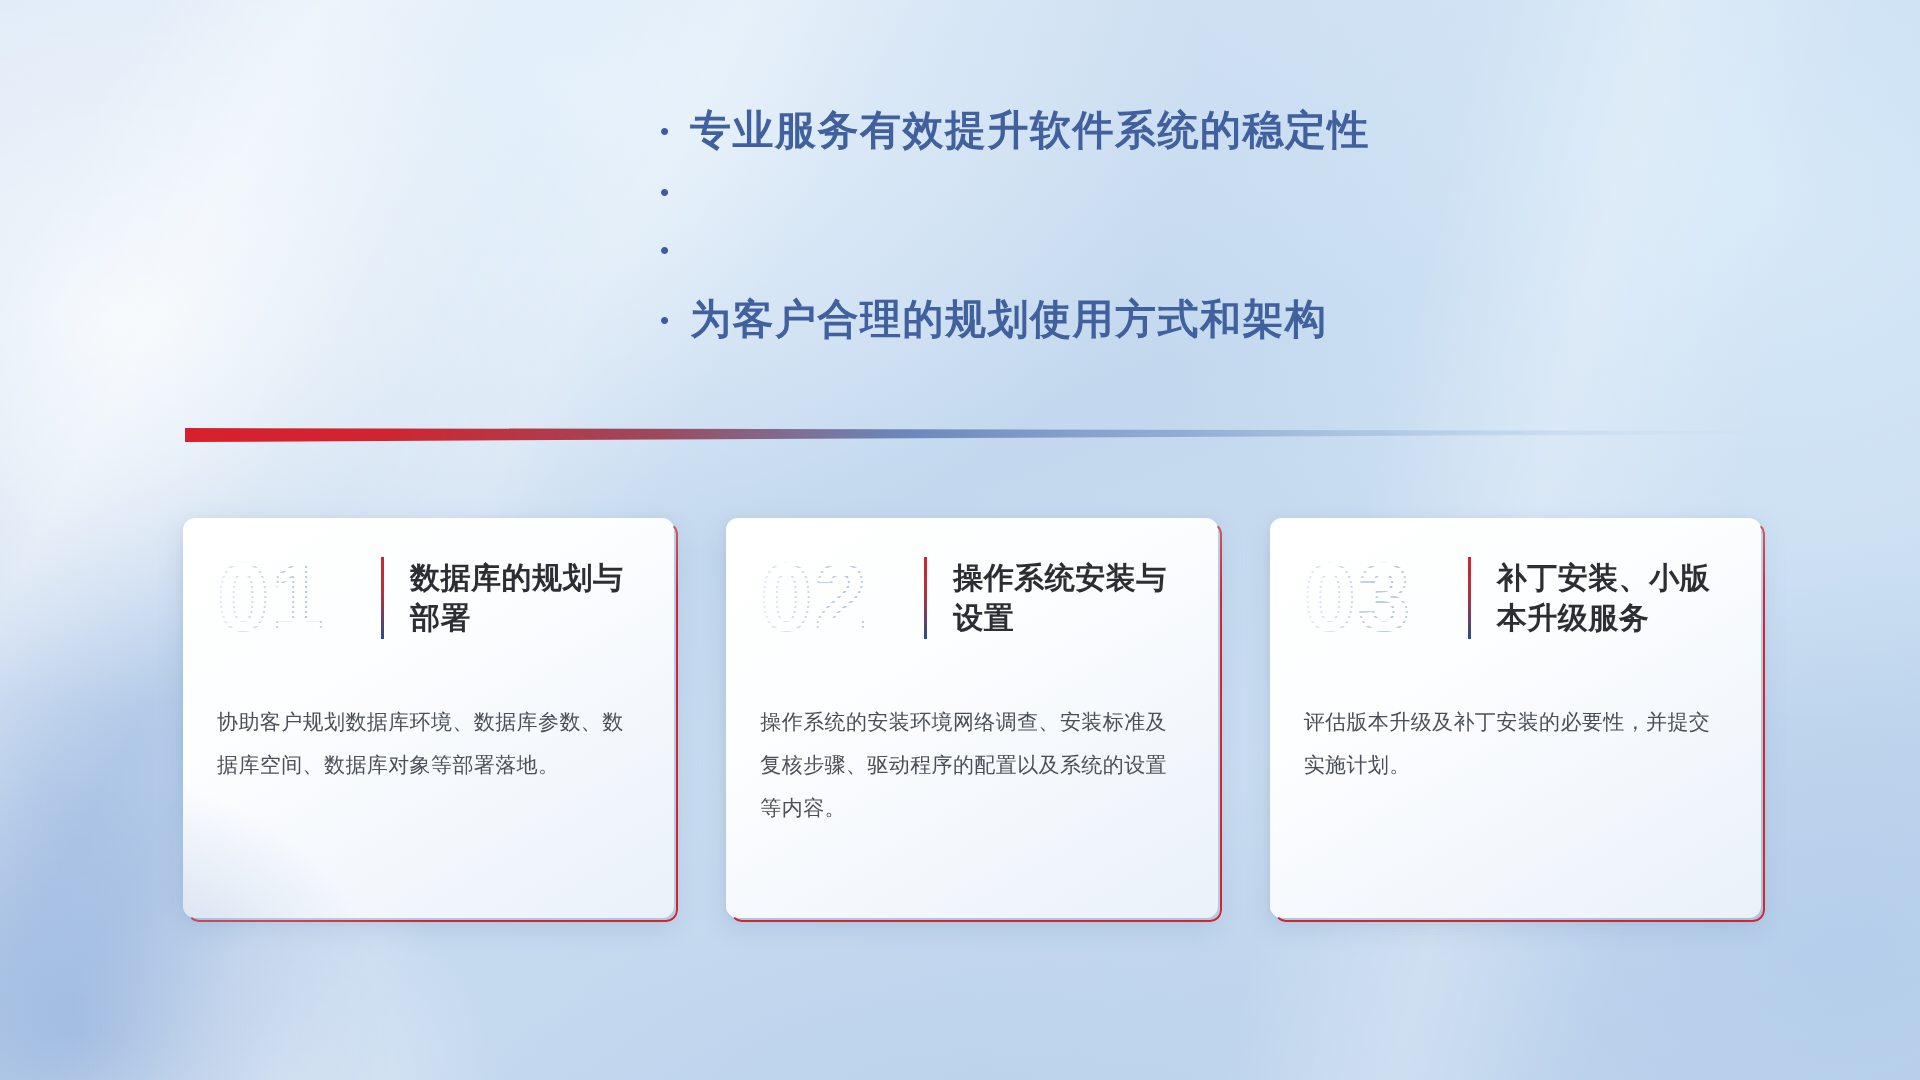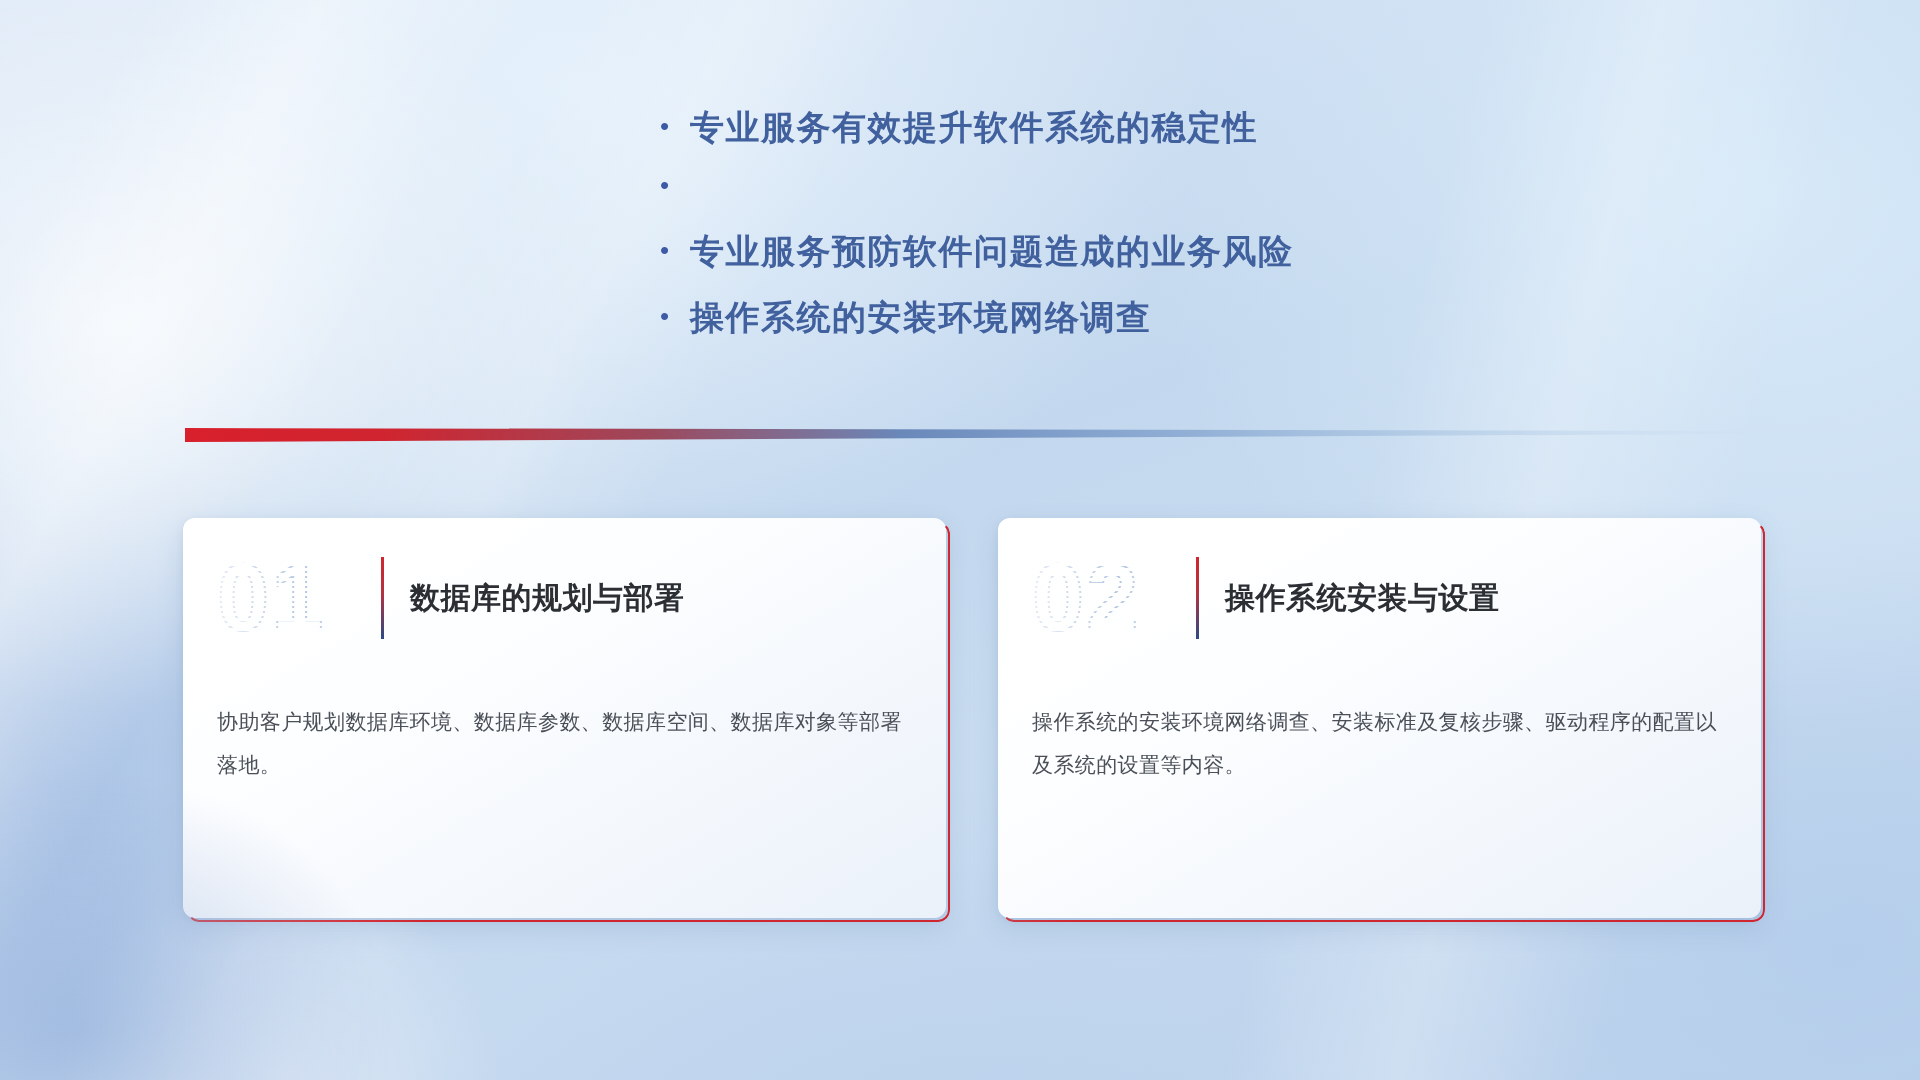--- a/index.html
+++ b/index.html
@@ -57,21 +57,21 @@
   }
   .bullet-dot {
     width:30px;
     flex:0 0 30px;
     font-size:26px;
     color:#3d5aa6;
     line-height:1;
     position:relative; top:-4px;
   }
   .bullet-text {
-    font-size:34px;
+    font-size:41px;
     color:#41609e;
     letter-spacing:1.5px;
     font-weight:600;
     white-space:nowrap;
   }
 
   
   #divider-wrap {
     position:absolute;
     left:185px; top:424px;
@@ -176,26 +176,25 @@
       <span class="bullet-dot">•</span>
       <span class="bullet-text">专业服务有效提升软件系统的稳定性</span>
     </div>
 
     <div class="bullet-row">
       <span class="bullet-dot">•</span>
     </div>
 
     <div class="bullet-row">
       <span class="bullet-dot">•</span>
-      <span class="bullet-text">专业服务预防软件问题造成的业务风险</span>
-    </div>
-
-    <div class="bullet-row">
-      <span class="bullet-dot">•</span>
-      <span class="bullet-text">操作系统的安装环境网络调查</span>
+    </div>
+
+    <div class="bullet-row">
+      <span class="bullet-dot">•</span>
+      <span class="bullet-text">为客户合理的规划使用方式和架构</span>
     </div>
 
   </div>
 
   <div id="divider-wrap">
     <svg viewBox="0 0 1560 22" preserveAspectRatio="none">
       <defs>
         <linearGradient id="divGrad" x1="0" y1="0" x2="1" y2="0">
           <stop offset="0%" stop-color="#d8202c" stop-opacity="1"></stop>
           <stop offset="13%" stop-color="#cf2530" stop-opacity="1"></stop>
@@ -223,16 +222,24 @@
 
     <div class="card">
       <div class="card-head">
         <div class="card-num">02</div>
         <div class="card-rule"></div>
         <div class="card-title">操作系统安装与设置</div>
       </div>
       <div class="card-body">操作系统的安装环境网络调查、安装标准及复核步骤、驱动程序的配置以及系统的设置等内容。</div>
     </div>
 
+    <div class="card">
+      <div class="card-head">
+        <div class="card-num">03</div>
+        <div class="card-rule"></div>
+        <div class="card-title">补丁安装、小版本升级服务</div>
+      </div>
+      <div class="card-body">评估版本升级及补丁安装的必要性，并提交实施计划。</div>
+    </div>
 
   </div>
 
 </div>
 
 </body></html>

